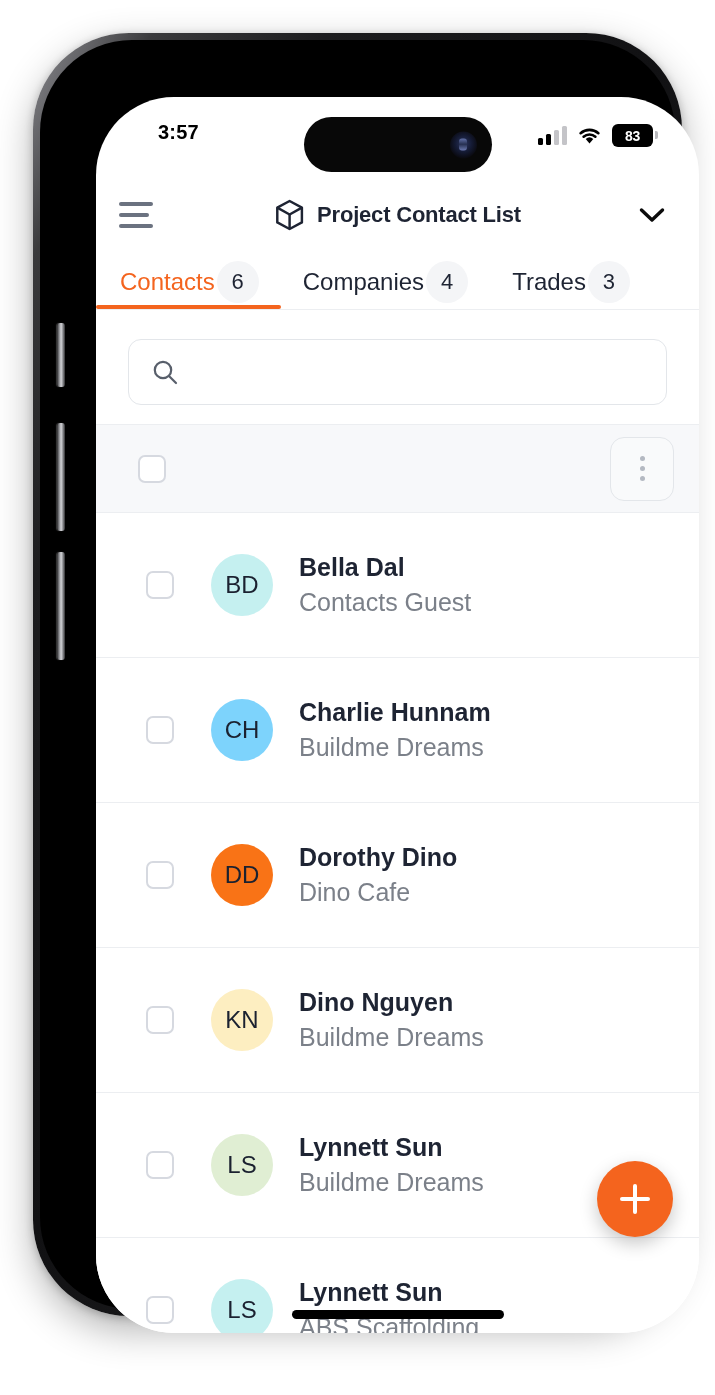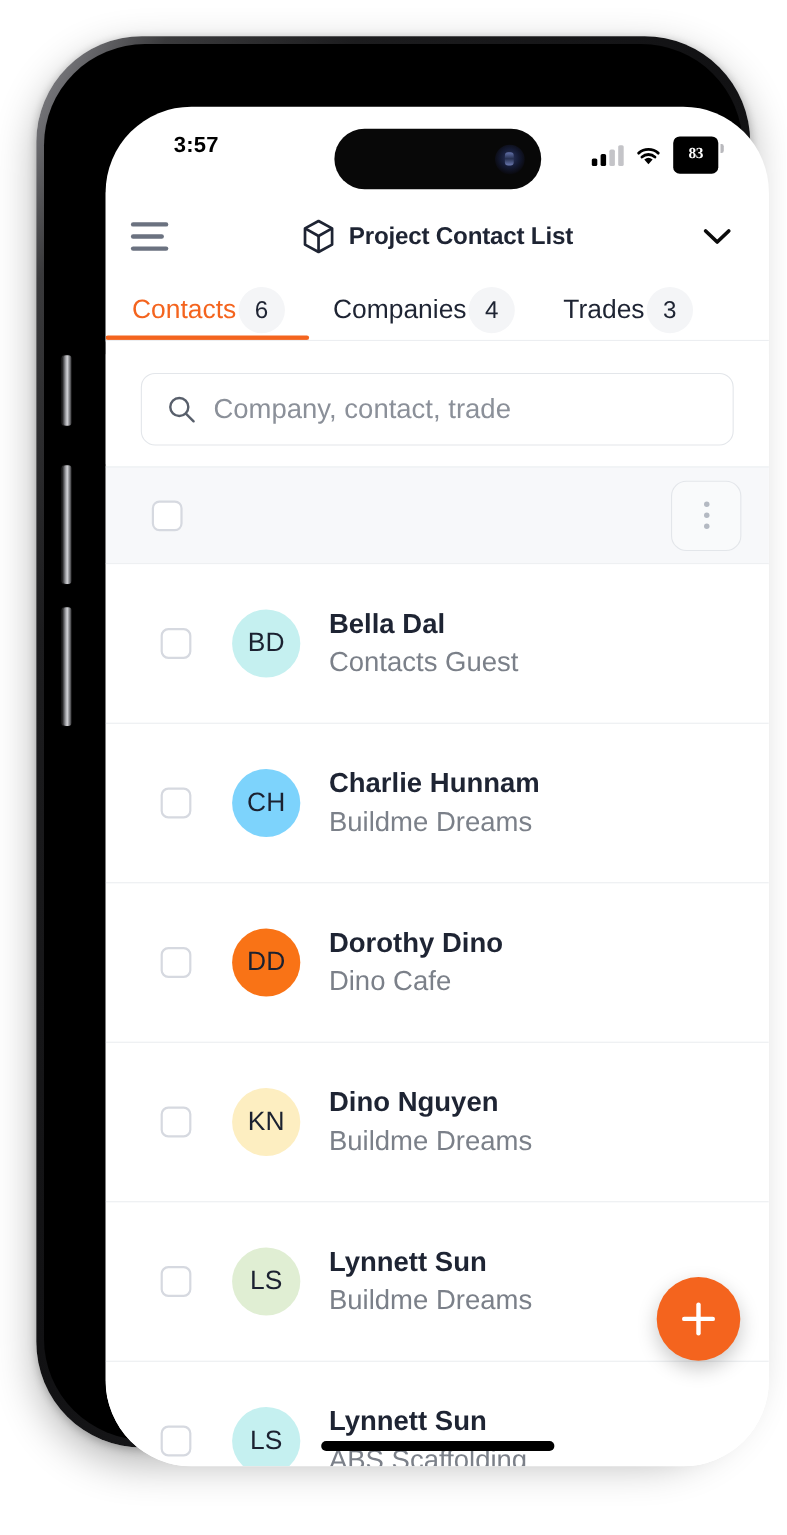--- a/index.html
+++ b/index.html
@@ -105,27 +105,26 @@
   .signal-bars { display: flex; align-items: flex-end; gap: 3px; height: 19px; }
   .signal-bars i { display: block; width: 5px; border-radius: 1.5px; background: #000; }
   .signal-bars i.b1 { height: 7px; }
   .signal-bars i.b2 { height: 11px; }
   .signal-bars i.b3 { height: 15px; background: #c4c4c8; }
   .signal-bars i.b4 { height: 19px; background: #c4c4c8; }
 
   .wifi-ico { width: 25px; height: 19px; }
   .batt {
     position: relative;
-    width: 41px; height: 34px;
+    width: 41px; height: 23px;
     border-radius: 6px;
     background: #000;
     display: flex;
     align-items: center;
     justify-content: center;
-    font-family: Liberation Serif, serif;
   }
   .batt-num {
     color: #fff;
     font-size: 14px;
     font-weight: bold;
     letter-spacing: -0.3px;
   }
   .batt:after {
     content: "";
     position: absolute;
@@ -510,21 +509,20 @@
         </div>
       </div>
       <div class="tabs-divider"></div>
 
       <div class="search-wrap">
         <div class="search-box">
           <svg width="28" height="28" viewBox="0 0 28 28">
             <circle cx="12" cy="12" r="8.2" fill="none" stroke="#585f6b" stroke-width="2.2"></circle>
             <path d="M18.2 18.2 L25 25" stroke="#585f6b" stroke-width="2.2" stroke-linecap="round"></path>
           </svg>
-          <span class="search-placeholder">Company, contact, trade</span>
         </div>
       </div>
 
       <div class="bulk-bar">
         <div class="cbox"></div>
         <div class="kebab-btn">
           <i></i>
             <i></i>
             <i></i>
         </div>

